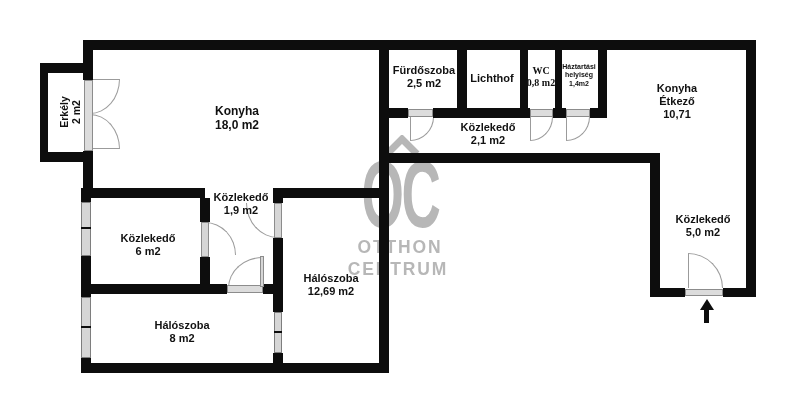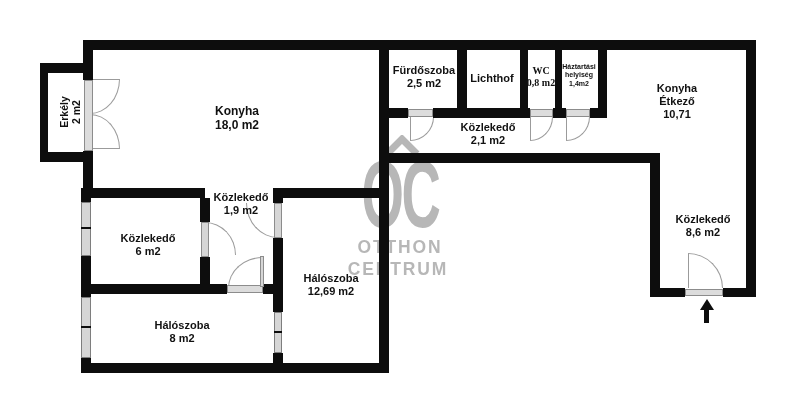--- a/index.html
+++ b/index.html
@@ -160,16 +160,16 @@
   <div class="lbl" style="left:331px;top:285px;">
     <div>Hálószoba</div>
     <div>12,69 m2</div>
   </div>
   <div class="lbl" style="left:182px;top:332px;">
     <div>Hálószoba</div>
     <div>8 m2</div>
   </div>
   <div class="lbl" style="left:703px;top:226px;">
     <div>Közlekedő</div>
-    <div>8,6 m2</div>
+    <div>5,0 m2</div>
   </div>
 
 </div>
 
 </body></html>

